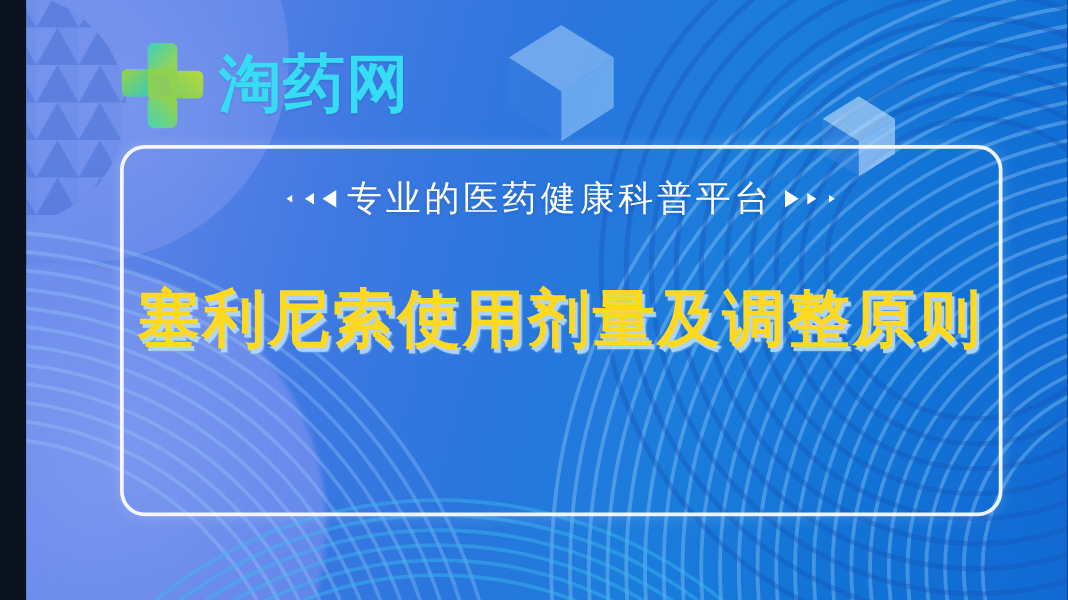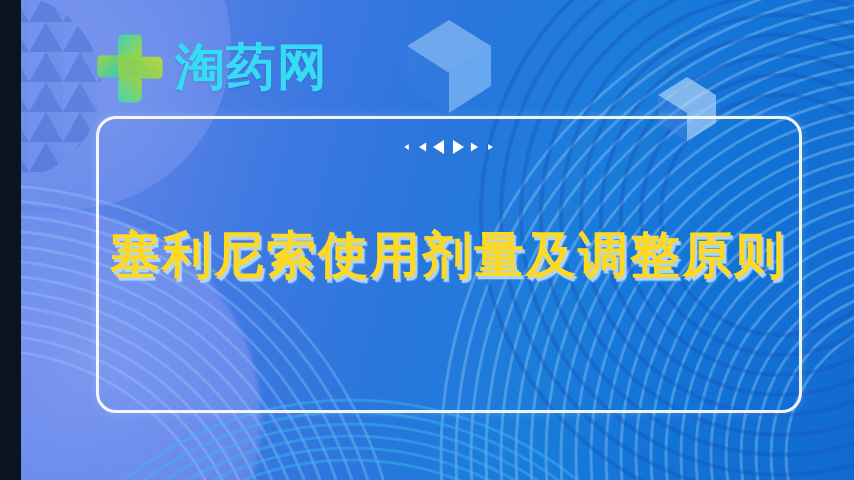--- a/index.html
+++ b/index.html
@@ -367,20 +367,21 @@
     </svg>
     <span class="logo-text">淘药网</span>
   </div>
 
   <div class="eyebrow">
     <span class="arrows">
       <span class="tri tri-l s1"></span>
       <span class="tri tri-l s2"></span>
       <span class="tri tri-l s3"></span>
     </span>
+    <span class="eyebrow-text">专业的医药健康科普平台</span>
     <span class="arrows">
       <span class="tri tri-r s3"></span>
       <span class="tri tri-r s2"></span>
       <span class="tri tri-r s1"></span>
     </span>
   </div>
 
   <div class="title">塞利尼索使用剂量及调整原则</div>
 
 

